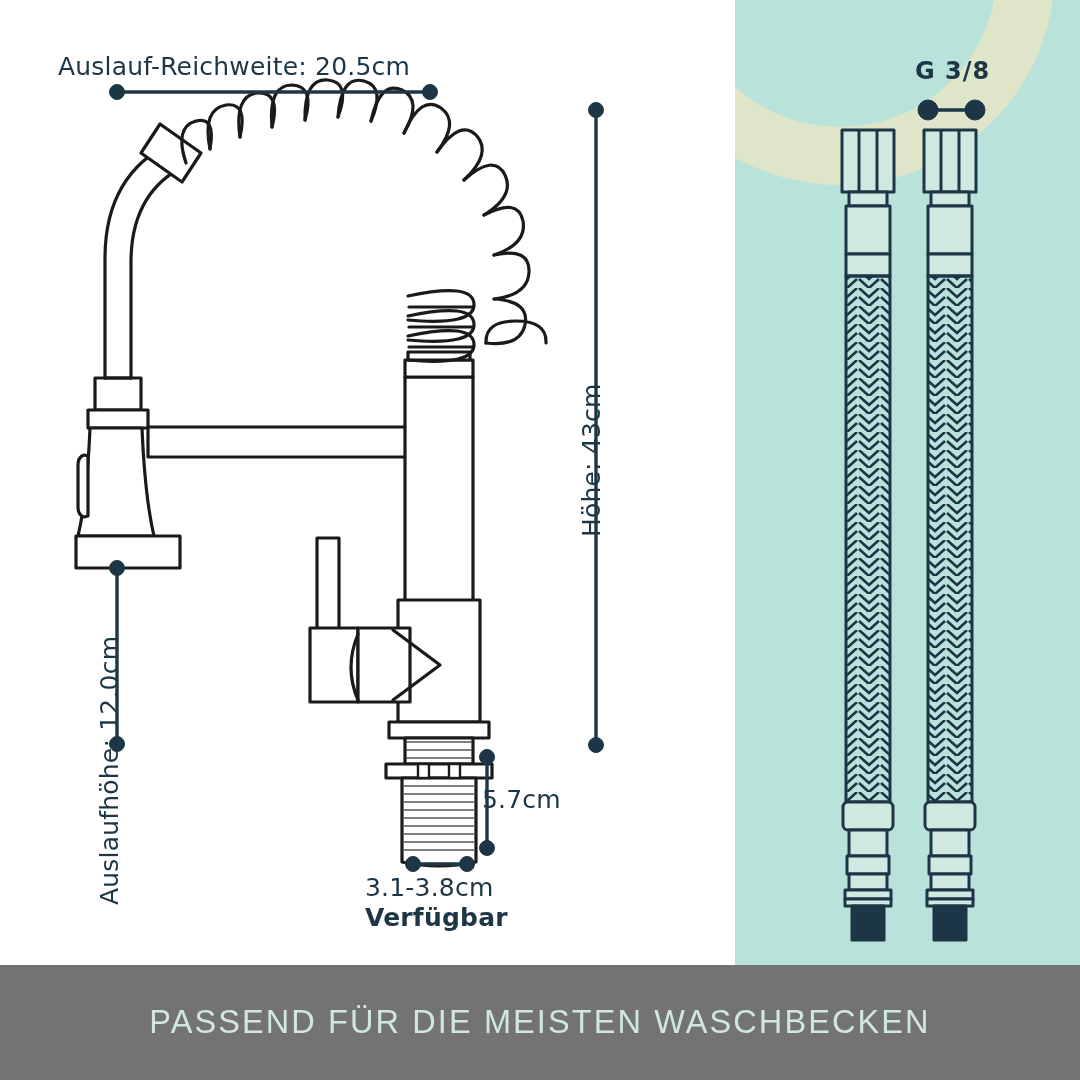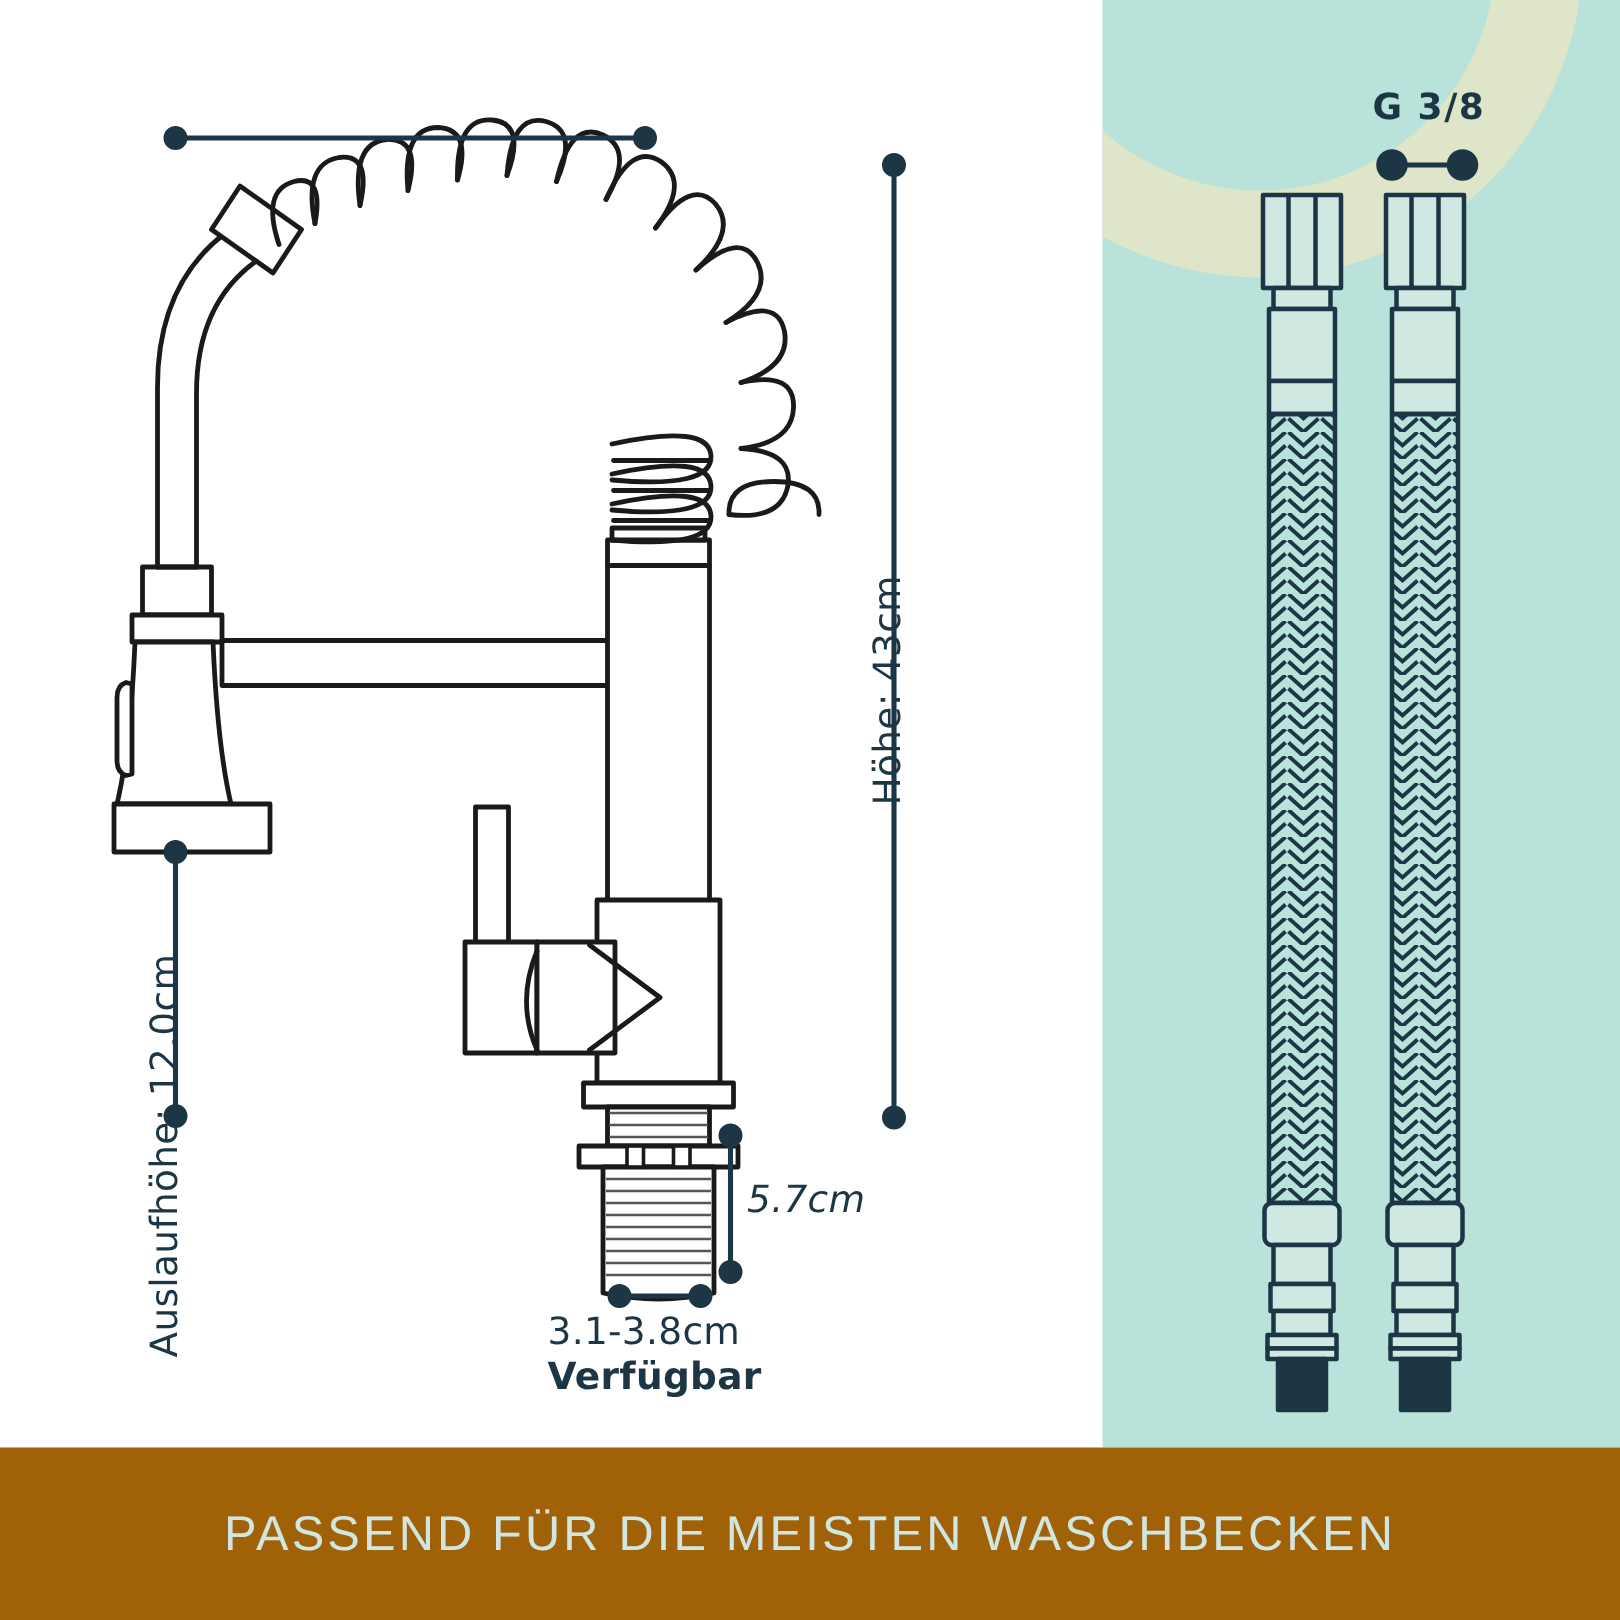--- a/index.html
+++ b/index.html
@@ -19,38 +19,38 @@
   #mint-arc{
     position:absolute;left:-110px;top:-245px;
     width:430px;height:430px;border-radius:50%;
     border:58px solid #e4e5c4;box-sizing:border-box;
     opacity:.85;
   }
 
   
   #banner{
     position:absolute;left:0;top:965px;width:1080px;height:115px;
-    background:#a16207;display:flex;align-items:center;justify-content:center;
+    background:#737373;display:flex;align-items:center;justify-content:center;
   }
   #banner-text{
     color:#cfe6e2;font-size:32.5px;letter-spacing:2.1px;
     font-family:"Liberation Sans", sans-serif;font-weight:400;
     white-space:nowrap;
   }
 
   
   .dim-label{
     position:absolute;color:#1d3646;
     font-family:"DejaVu Sans", sans-serif;font-size:25px;
     white-space:nowrap;letter-spacing:.2px;
   }
   .rot{transform-origin:0 0;transform:rotate(-90deg);}
 
   .lbl-reach{left:58px;top:52px;}
-  .lbl-57{left:498px;top:785px;font-style:italic;}
+  .lbl-57{left:482px;top:785px;}
   .lbl-range{left:365px;top:873px;}
   .lbl-verfug{left:365px;top:903px;font-weight:bold;}
   .lbl-g38{left:915px;top:57px;font-size:24px;letter-spacing:1px;font-weight:bold;}
   .lbl-hoehe{left:577px;top:537px;}
   .lbl-auslaufh{left:95px;top:905px;}
 
   
   svg.layer{position:absolute;left:0;top:0;width:1080px;height:1080px;}
 </style>
 </head>
@@ -226,20 +226,21 @@
       </g>
 
       <g>
         <line x1="928" y1="110" x2="975" y2="110" stroke-width="3.4"></line>
         <circle cx="928" cy="110" r="10"></circle>
           <circle cx="975" cy="110" r="10"></circle>
       </g>
     </g>
   </svg>
 
+  <div class="dim-label lbl-reach">Auslauf-Reichweite: 20.5cm</div>
 
   <div class="dim-label rot lbl-hoehe">Höhe: 43cm</div>
 
   <div class="dim-label rot lbl-auslaufh">Auslaufhöhe: 12.0cm</div>
 
   <div class="dim-label lbl-57">5.7cm</div>
 
   <div class="dim-label lbl-range">3.1-3.8cm</div>
 
   <div class="dim-label lbl-verfug">Verfügbar</div>

